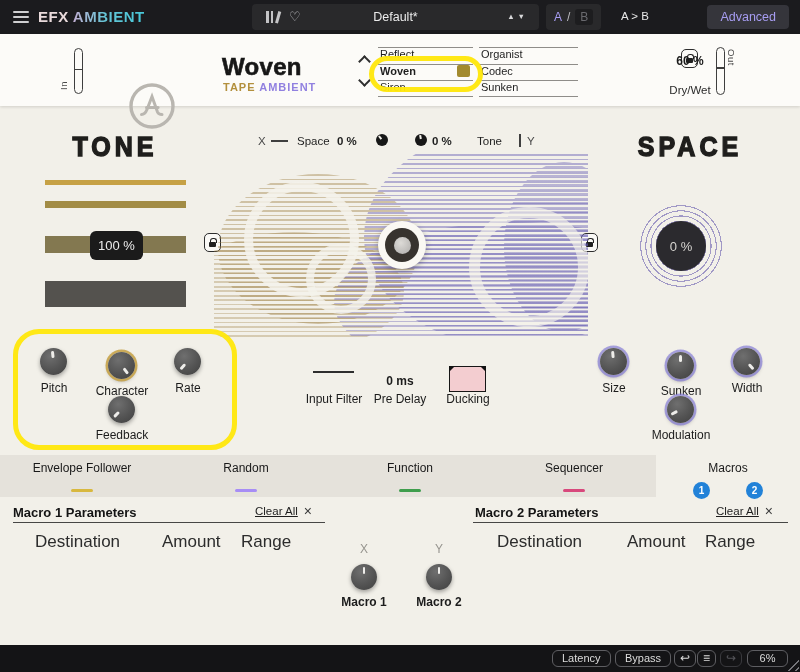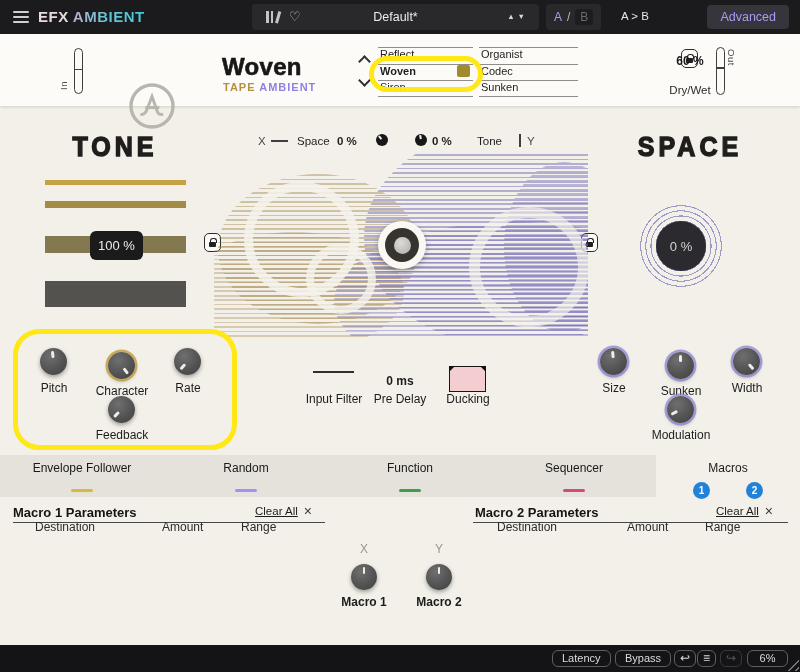--- a/index.html
+++ b/index.html
@@ -126,21 +126,21 @@
   .badges { display:flex; gap:36px; margin-top:7px; }
   .badge { width:17px; height:17px; border-radius:50%; background:#2282d8; color:#fff; font-size:10px; font-weight:bold;
     display:flex; align-items:center; justify-content:center; cursor:pointer; }
 
   
   .mtitle { position:absolute; top:505px; font-size:13px; font-weight:bold; color:#141414; }
   .mclear { position:absolute; top:505px; display:flex; align-items:center; gap:6px; cursor:pointer; }
   .mclear .ctxt { font-size:11.5px; color:#1d1d1d;text-decoration:underline; }
   .mclear .cx { font-size:14px; color:#3a3a3a; line-height:12px; }
   .mhr { position:absolute; top:522px; border-top:1px solid #474745; }
-  .mcol { position:absolute; top:520px; font-size:12px; color:#2c2c2c; }
+  .mcol { position:absolute; top:532px; font-size:17px; color:#2c2c2c; }
 
   
   .botbar { position:absolute; left:0; top:645px; width:800px; height:27px; background:#141416; }
   .bbtn { position:absolute; top:5px; height:17px; line-height:15px; border:1px solid #5e5e62; border-radius:6px;
     color:#dcdcdc; font-size:11px; padding:0 9px; cursor:pointer; background:transparent; text-align:center; }
   .bbtn.icon { padding:0 5px; font-size:12px; }
   .bbtn.dim { border-color:#39393d; color:#55555a; }
   .resize { position:absolute; right:1px; bottom:1px; width:12px; height:12px;
     background:repeating-linear-gradient(135deg, #76767a 0 1.5px, transparent 1.5px 4.5px);
     clip-path:polygon(100% 0, 100% 100%, 0 100%); cursor:nwse-resize; }

